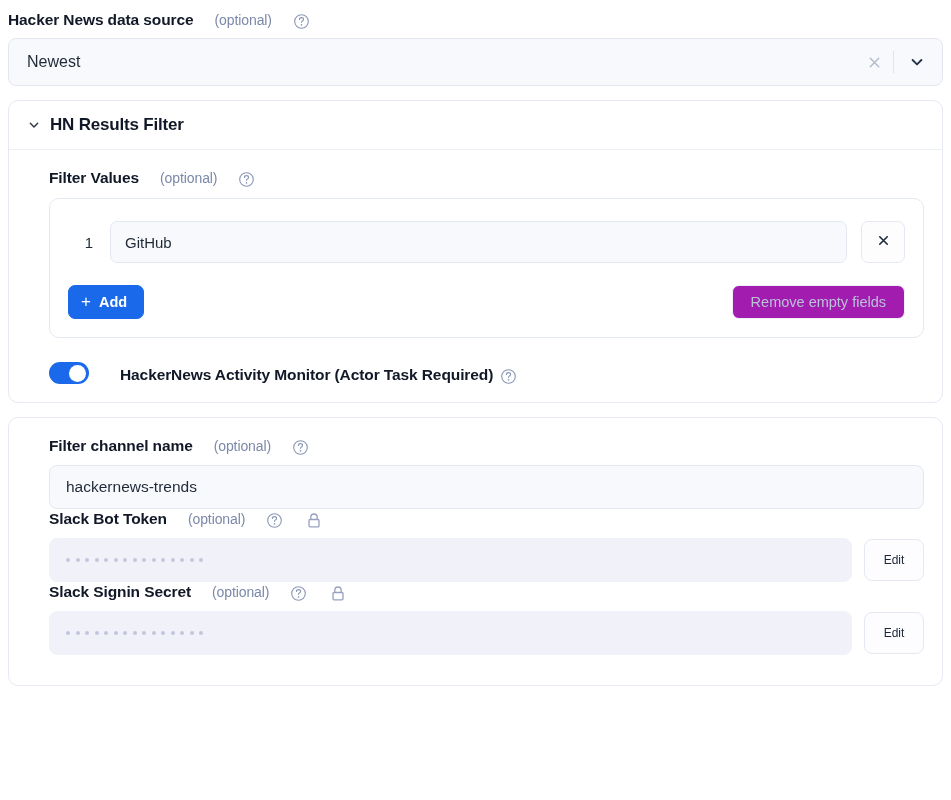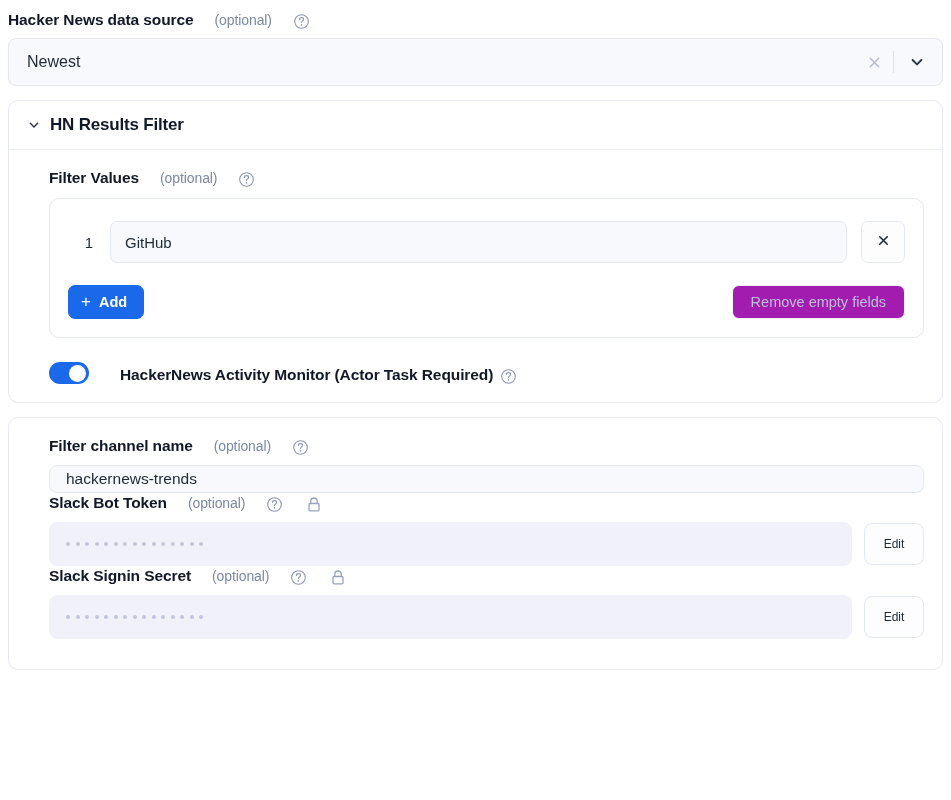--- a/index.html
+++ b/index.html
@@ -245,21 +245,21 @@
     align-items: center;
     gap: 7px;
     letter-spacing: -0.1px;
   }
 
   
   .slack-field { margin-bottom: 0; }
   .slack-field + .slack-field { }
   .text-input {
     margin-top: 9px;
-    height: 28px;
+    height: 44px;
     border: 1px solid #e3e7f0;
     border-radius: 8px;
     background: #f7f9fc;
     display: flex;
     align-items: center;
     padding: 0 16px;
     font-size: 15.5px;
     color: #1f2937;
   }
   .secret-row {

